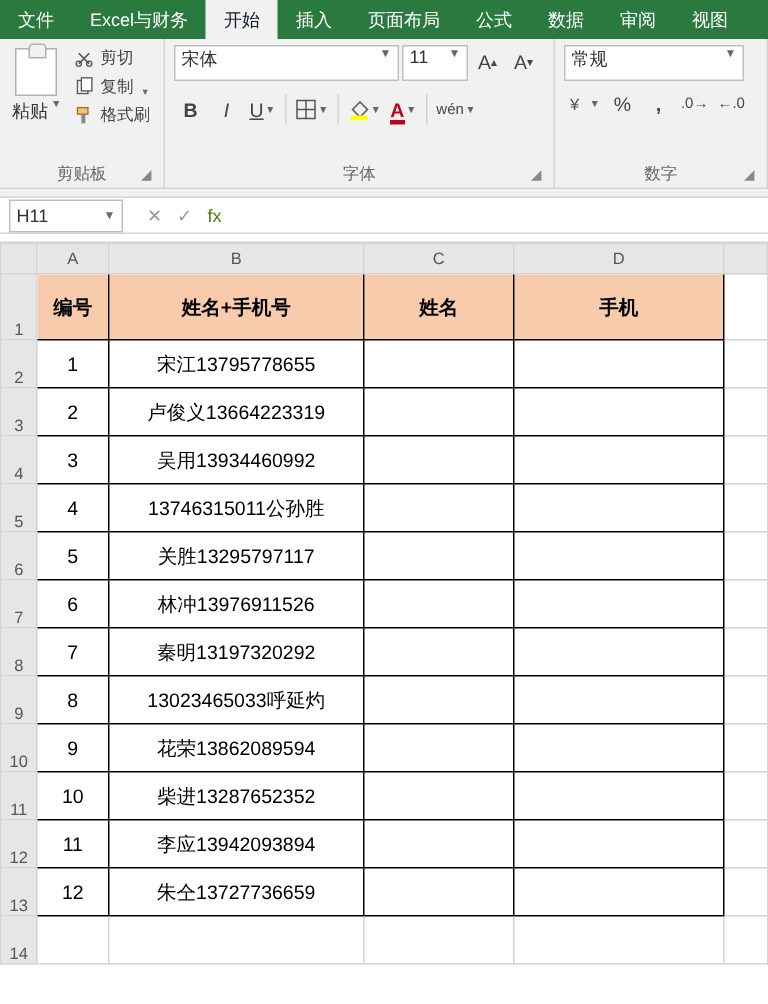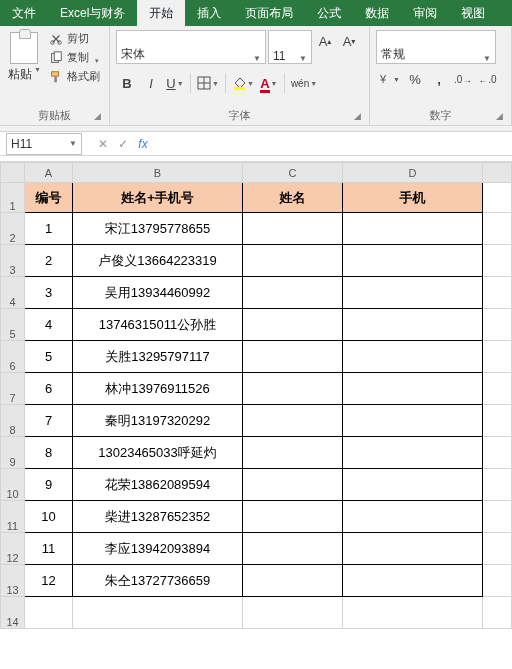--- a/index.html
+++ b/index.html
@@ -96,23 +96,23 @@
     align-items: flex-end;
     gap: 4px;
     padding: 1px 2px;
     cursor: pointer;
   }
   .mini-btn svg { flex-shrink: 0; }
   .font-row1 { display: flex; gap: 2px; margin-bottom: 4px; }
   .combo {
     border: 1px solid #c0c0c0;
     background: #fff;
-    height: 34px;
-    display: flex;
-    align-items: flex-end;
+    height: 24px;
+    display: flex;
+    align-items: flex-start;
     padding: 0 4px;
     font-size: 12px;
     gap: 4px;
   }
   .combo .caret { font-size: 8px; color: #666; }
   .btnrow { display: flex; gap: 2px; align-items: center; }
   .ib {
     min-width: 22px;
     height: 22px;
     display: flex;
@@ -176,21 +176,21 @@
     color: #000;
     vertical-align: middle;
     position: relative;
   }
   
   .data-area td.cell { border: 1px solid #000; }
   .hdr-row td.cell {
     background: #f8cbad;
     text-align: center;
     font-weight: bold;
-    height: 30px;
+    height: 44px;
   }
   .c-a { width: 48px; text-align: center; }
   .c-b { width: 170px; text-align: center; }
   .c-c { width: 100px; text-align: center; }
   .c-d { width: 140px; text-align: center; }
   .grid tr.blank td.cell { border: 1px solid #d4d4d4; height: 32px; }
 </style>
 </head>
 <body>
 
@@ -338,21 +338,21 @@
 
 <div style="height:6px;background:#f1f1f1;border-bottom:1px solid #d4d4d4"></div>
 <div class="fx-row">
   <div class="namebox">
     <span>H11</span>
     <span style="font-size:8px;color:#666">▼</span>
   </div>
   <div class="fx-btns">
     <div class="fx-btn">✕</div>
     <div class="fx-btn">✓</div>
-    <div class="fx-btn" style="font-style:italic;color:#3b82f6">fx</div>
+    <div class="fx-btn" style="color:#4d7c0f">fx</div>
   </div>
   <div class="fx-input"></div>
 </div>
 <div style="height:6px;background:#fff;border-bottom:1px solid #d4d4d4"></div>
 
 <div class="grid-wrap">
 <table class="grid">
   <colgroup>
     <col style="width:24px">
         <col style="width:48px">

